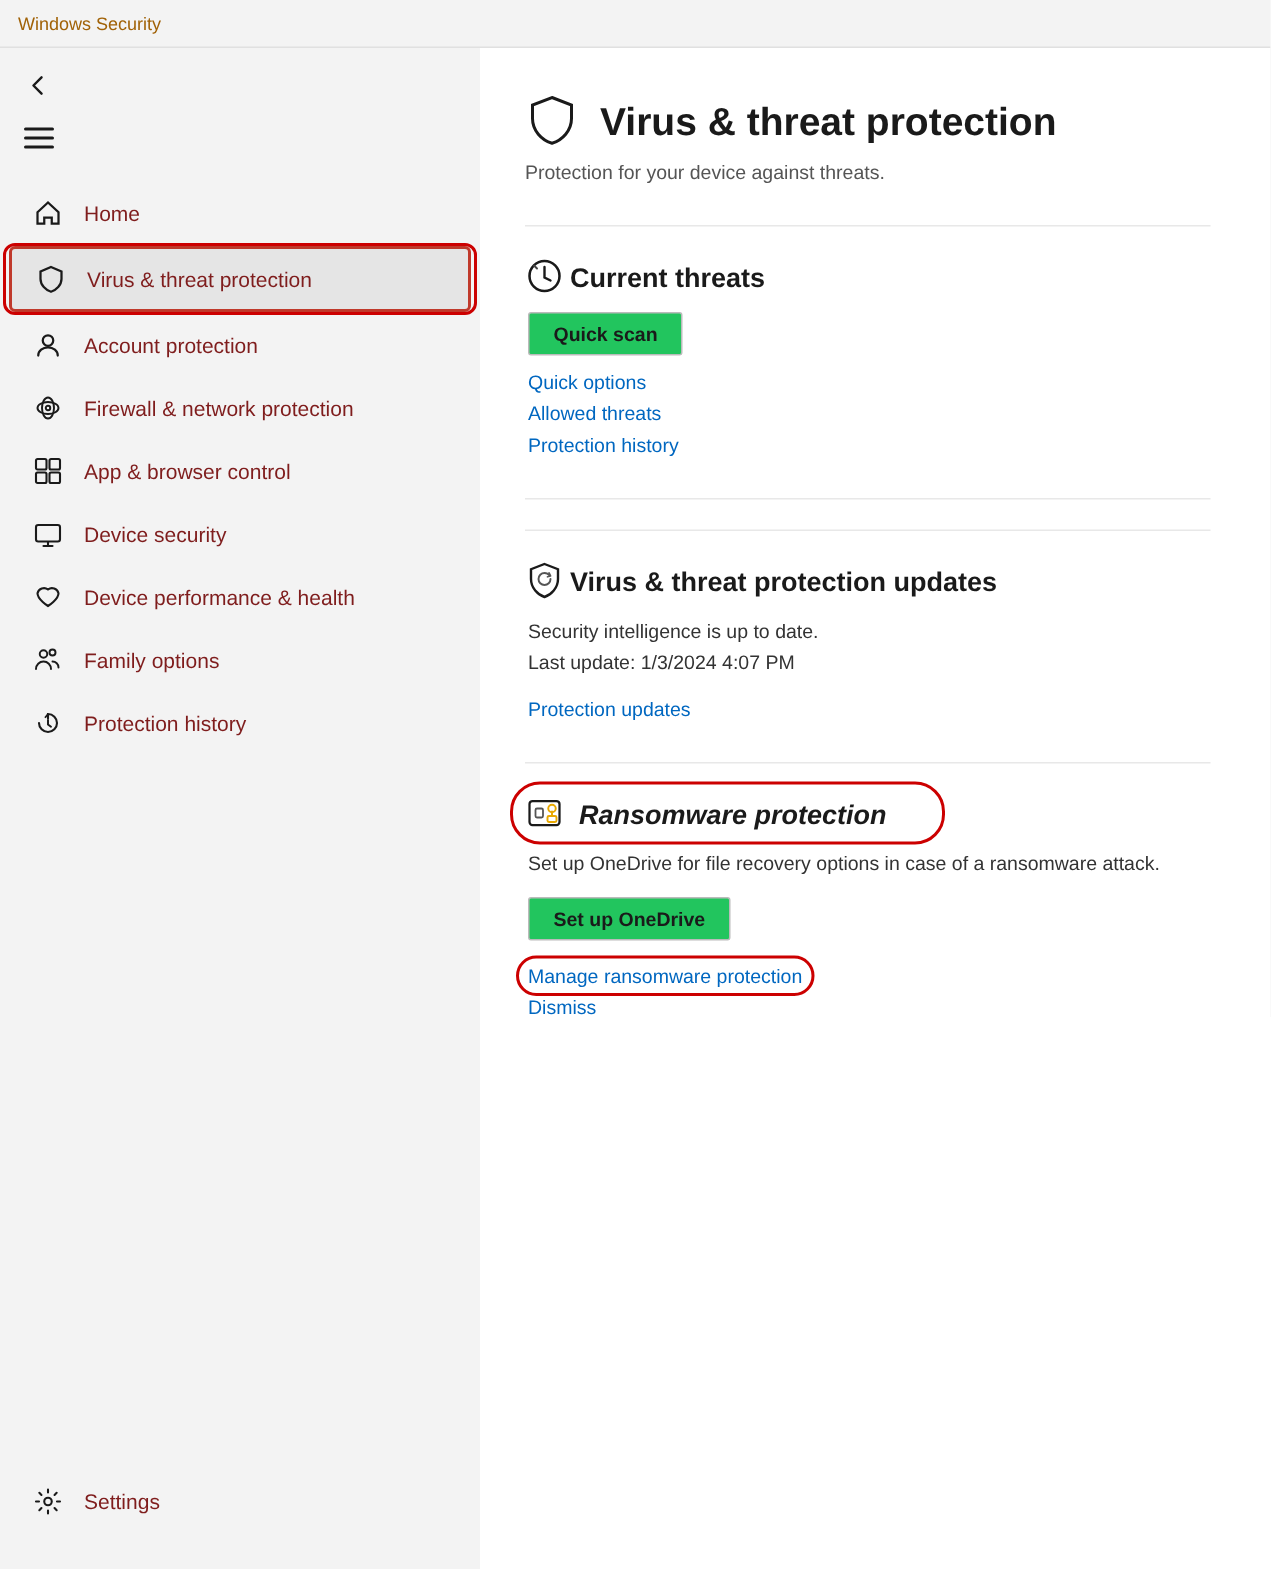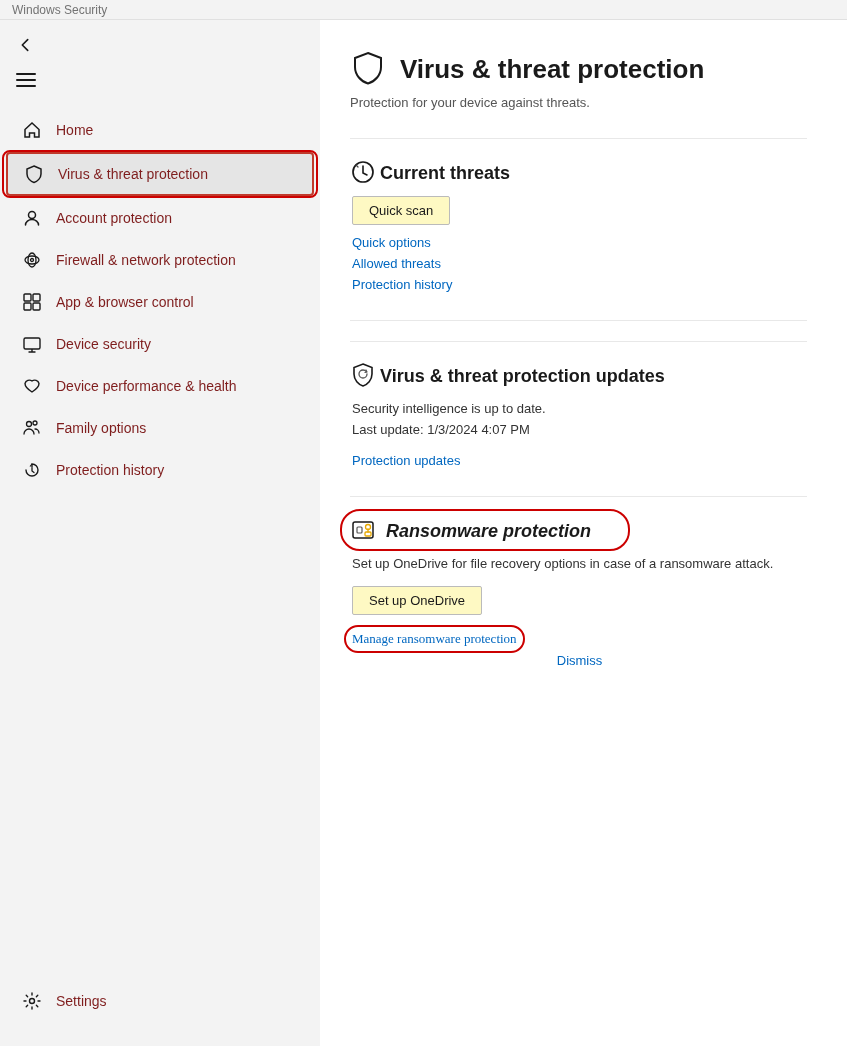--- a/index.html
+++ b/index.html
@@ -8,26 +8,26 @@
       font-size: 14px;
       background: #f3f3f3;
       width: 847px;
       height: 1046px;
       overflow: hidden;
       display: flex;
       flex-direction: column;
     }
     .titlebar {
       background: #f3f3f3;
-      height: 20px;
+      height: 32px;
       display: flex;
       align-items: center;
       padding: 0 12px;
       font-size: 12px;
-      color: #737373;
+      color: #a16207;
       border-bottom: 1px solid #e0e0e0;
     }
     .app-body {
       display: flex;
       flex: 1;
       overflow: hidden;
     }
     .sidebar {
       width: 320px;
       background: #f3f3f3;
@@ -132,27 +132,28 @@
     }
     .section-info {
       font-size: 13px;
       color: #333;
       line-height: 1.6;
       margin-bottom: 12px;
     }
     .action-button {
       display: inline-block;
       padding: 6px 16px;
-      background: #fef9c3;
+      background: #22c55e;
       border: 1px solid #bbb;
       border-radius: 2px;
       font-size: 13px;
       color: #1a1a1a;
       cursor: pointer;
       margin-bottom: 10px;
+      font-weight: bold;
     }
     .link-item {
       display: block;
       color: #0067c0;
       font-size: 13px;
       text-decoration: none;
       margin-bottom: 6px;
       cursor: pointer;
     }
     .divider {
@@ -384,22 +385,22 @@
           </svg>
         </div>
         <h2 class="section-title">Ransomware protection</h2>
       </div>
       <div class="section-body">
         <div class="section-info">
           <span>Set up OneDrive for file recovery options in case of a ransomware attack.</span>
         </div>
         <button class="action-button">Set up OneDrive</button>
         <br>
-        <div class="manage-ransomware-wrapper" style="margin-top:6px;font-family:Liberation Serif, serif;">
+        <div class="manage-ransomware-wrapper" style="margin-top:6px;">
           <div class="manage-ransomware-annotation"></div>
           <a class="link-item" style="margin-bottom:0;">Manage ransomware protection</a>
         </div>
-        <a class="link-item" style="margin-top:6px;text-align:center;">Dismiss</a>
+        <a class="link-item" style="margin-top:6px;">Dismiss</a>
       </div>
     </div>
 
   </div>
 </div>
 
 </body></html>

